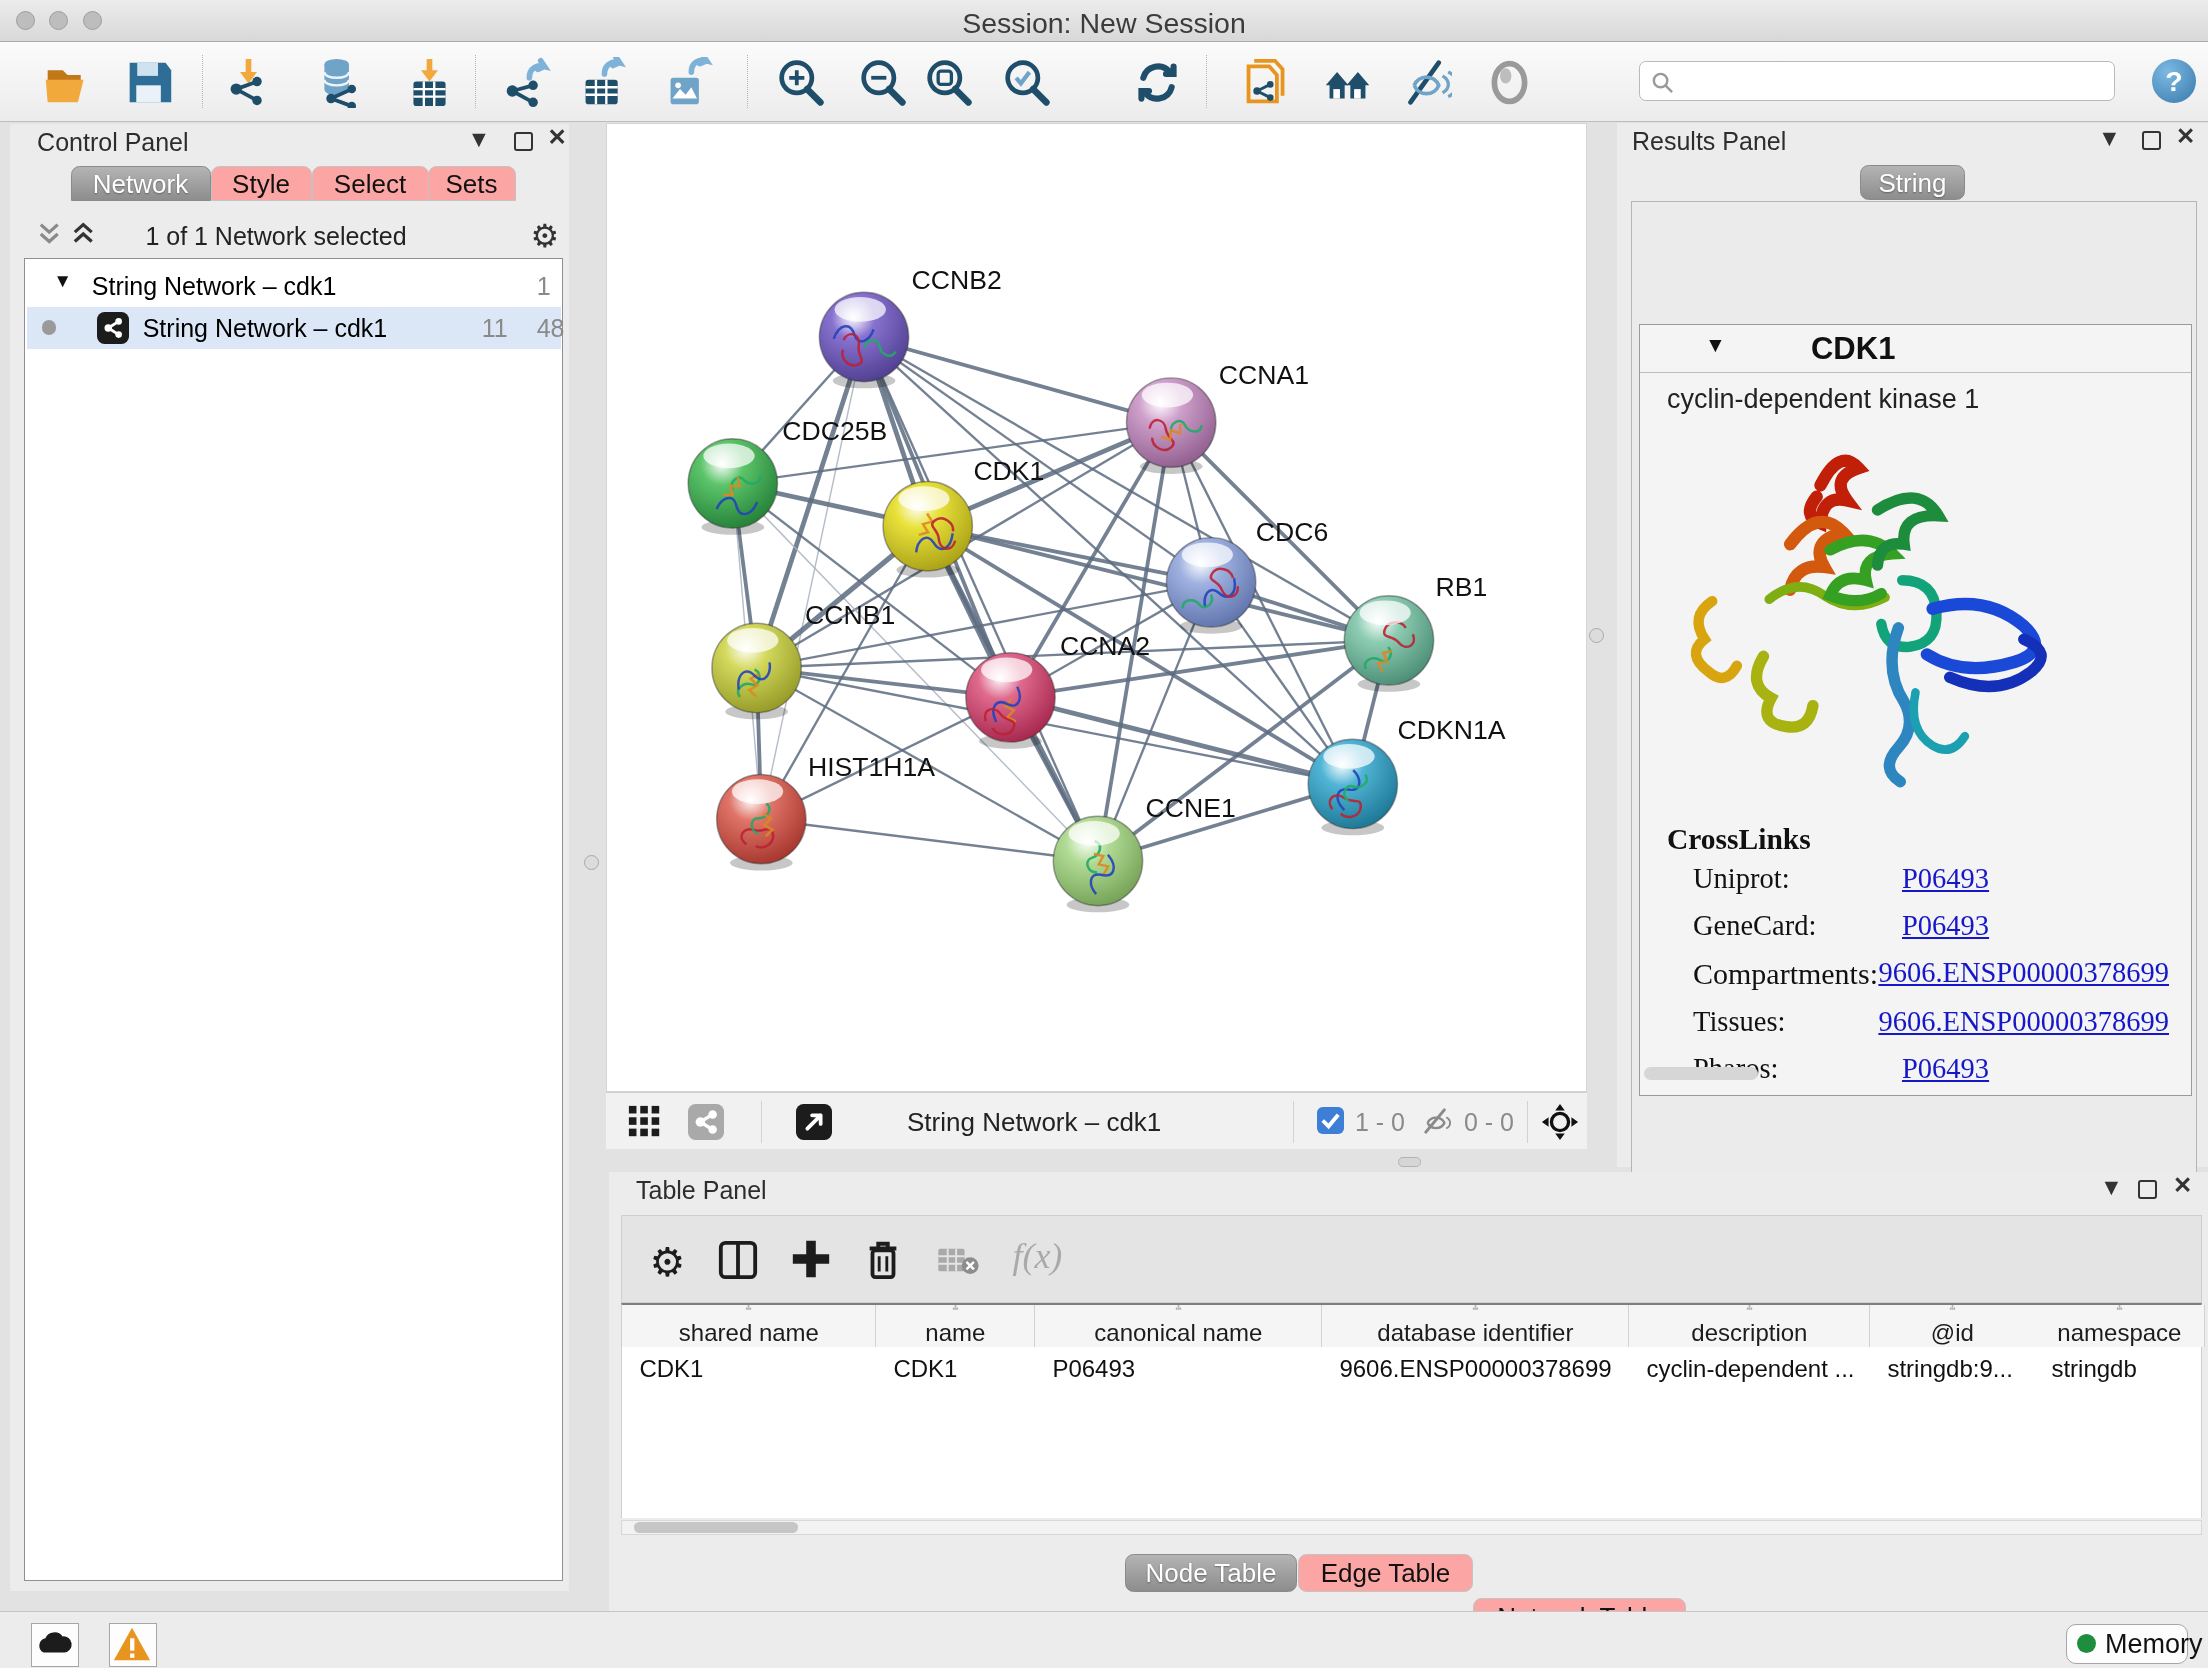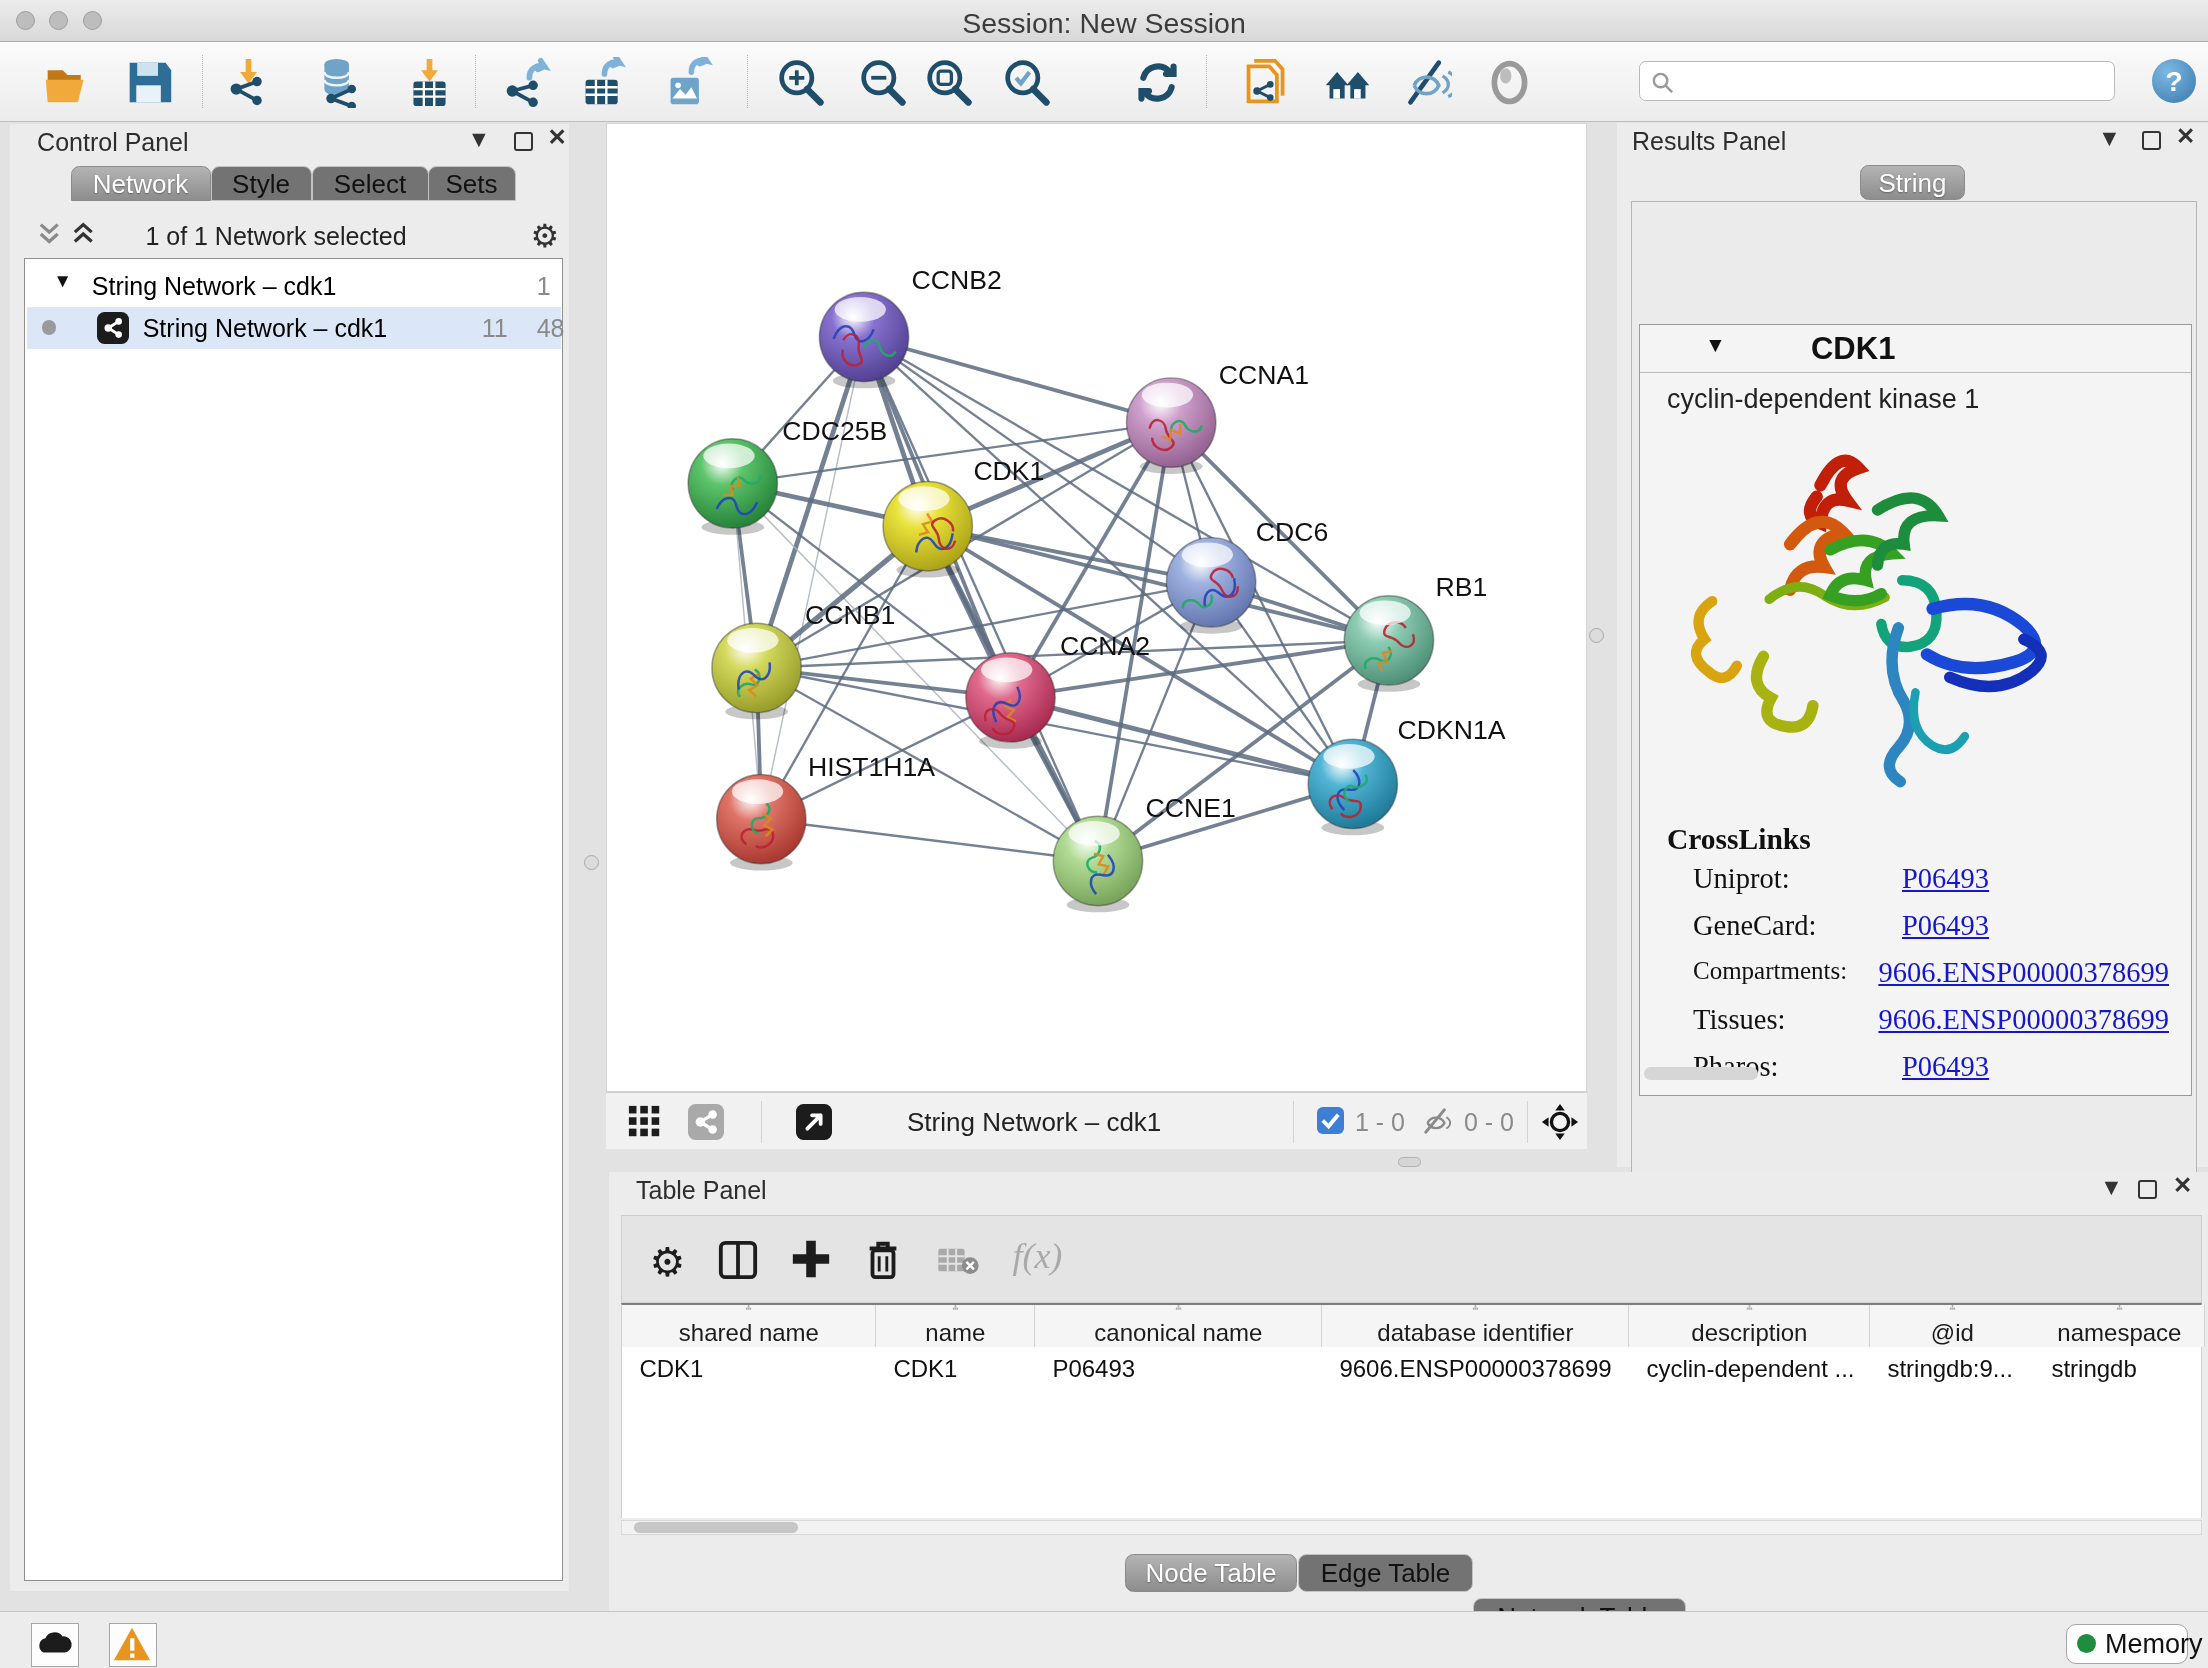--- a/index.html
+++ b/index.html
@@ -15,21 +15,21 @@
     font-size:28.5px; color:#3c3c3c; }
   
   .toolbar { position:absolute; left:0; top:42px; width:2208px; height:80px;
     background:linear-gradient(#fbfbfb,#ececec); border-bottom:1px solid #bdbdbd; }
   .tb-sep { position:absolute; top:13.3px; height:53px; border-left:1.9px dotted #b5b5b5; }
   .tb-ic { position:absolute; top:15px; width:51px; height:51px; }
   
   .panel-title { font-size:25px; color:#2d2d2d; }
   .win-ic { position:absolute; font-size:23px; color:#333; cursor:default; }
   .sq-ic { position:absolute; width:19px; height:19px; border:2.9px solid #333; border-radius:2.9px; }
-  .tab { position:absolute; height:35px; background:#737373; border:1px solid #c3c3c3;
+  .tab { position:absolute; height:35px; background:#fca5a5; border:1px solid #c3c3c3;
     border-radius:8.6px 8.6px 0 0; font-size:26px; color:#111; text-align:center; line-height:34px; }
   .tab.sel { background:linear-gradient(#b4b4b4,#8d8d8d); color:#fff; border-color:#8a8a8a;
     text-shadow:0 1px 1.9px rgba(0,0,0,.35); }
   .btn { background:linear-gradient(#ffffff,#f2f2f2); border:1px solid #bcbcbc;
     border-radius:8.6px; font-size:27px; color:#111; text-align:center; }
   
   .tree-box { position:absolute; background:#fff; border:1.9px solid #8f8f8f; }
   .tree-num { color:#8a8a8a; font-size:25px; }
   
   .netbar { position:absolute; background:#f1f1f1; border-top:1px solid #cfcfcf; }
@@ -577,21 +577,21 @@
       <div id="crosslinks" class="abs" style="left:53px; top:538px; width:476px;">
           <div style="display: flex; margin-bottom: 15px;">
             <span class="serif" style="width: 209px; font-size: 28.5px; color: rgb(17, 17, 17);">Uniprot:</span>
             <a class="xlink" href="#">P06493</a>
           </div>
           <div style="display: flex; margin-bottom: 15px;">
             <span class="serif" style="width: 209px; font-size: 28.5px; color: rgb(17, 17, 17);">GeneCard:</span>
             <a class="xlink" href="#">P06493</a>
           </div>
           <div style="display: flex; margin-bottom: 15px;">
-            <span class="serif" style="width: 209px; font-size: 25px; color: rgb(17, 17, 17);">Compartments:</span>
+            <span class="serif" style="width: 209px; font-size: 30px; color: rgb(17, 17, 17);">Compartments:</span>
             <a class="xlink" href="#">9606.ENSP00000378699</a>
           </div>
           <div style="display: flex; margin-bottom: 15px;">
             <span class="serif" style="width: 209px; font-size: 28.5px; color: rgb(17, 17, 17);">Tissues:</span>
             <a class="xlink" href="#">9606.ENSP00000378699</a>
           </div>
           <div style="display: flex; margin-bottom: 15px;">
             <span class="serif" style="width: 209px; font-size: 28.5px; color: rgb(17, 17, 17);">Pharos:</span>
             <a class="xlink" href="#">P06493</a>
           </div>

